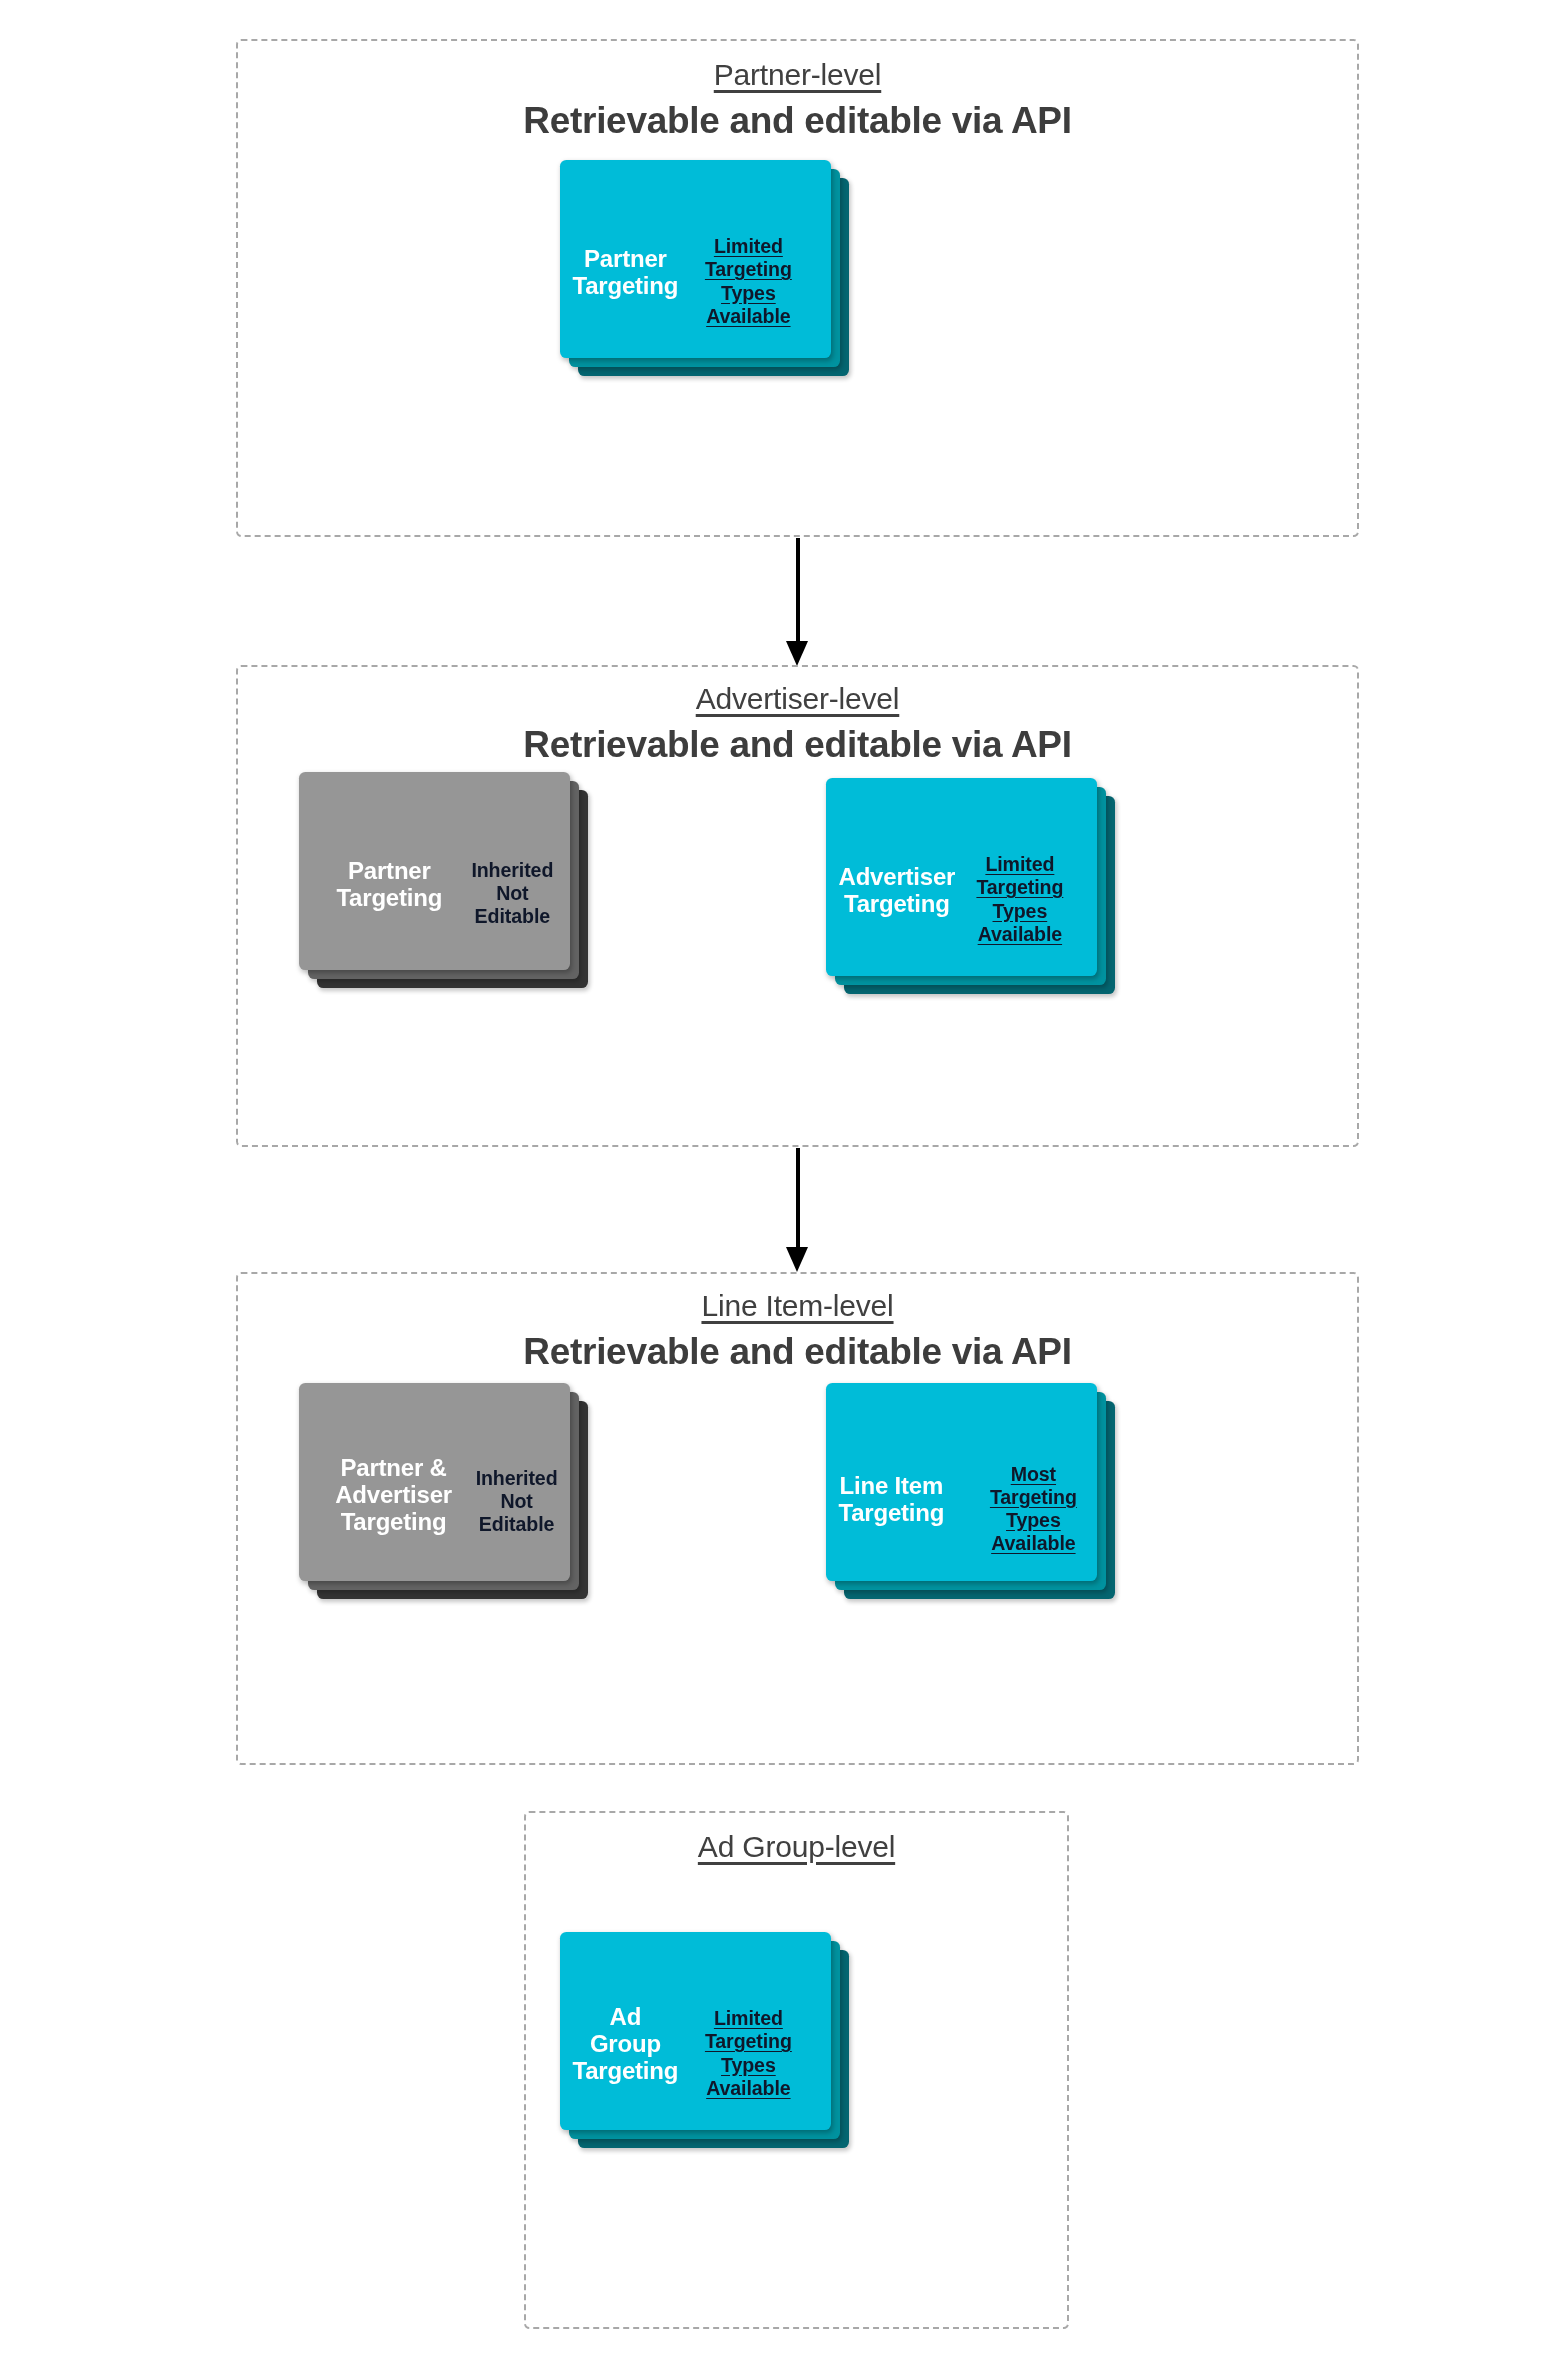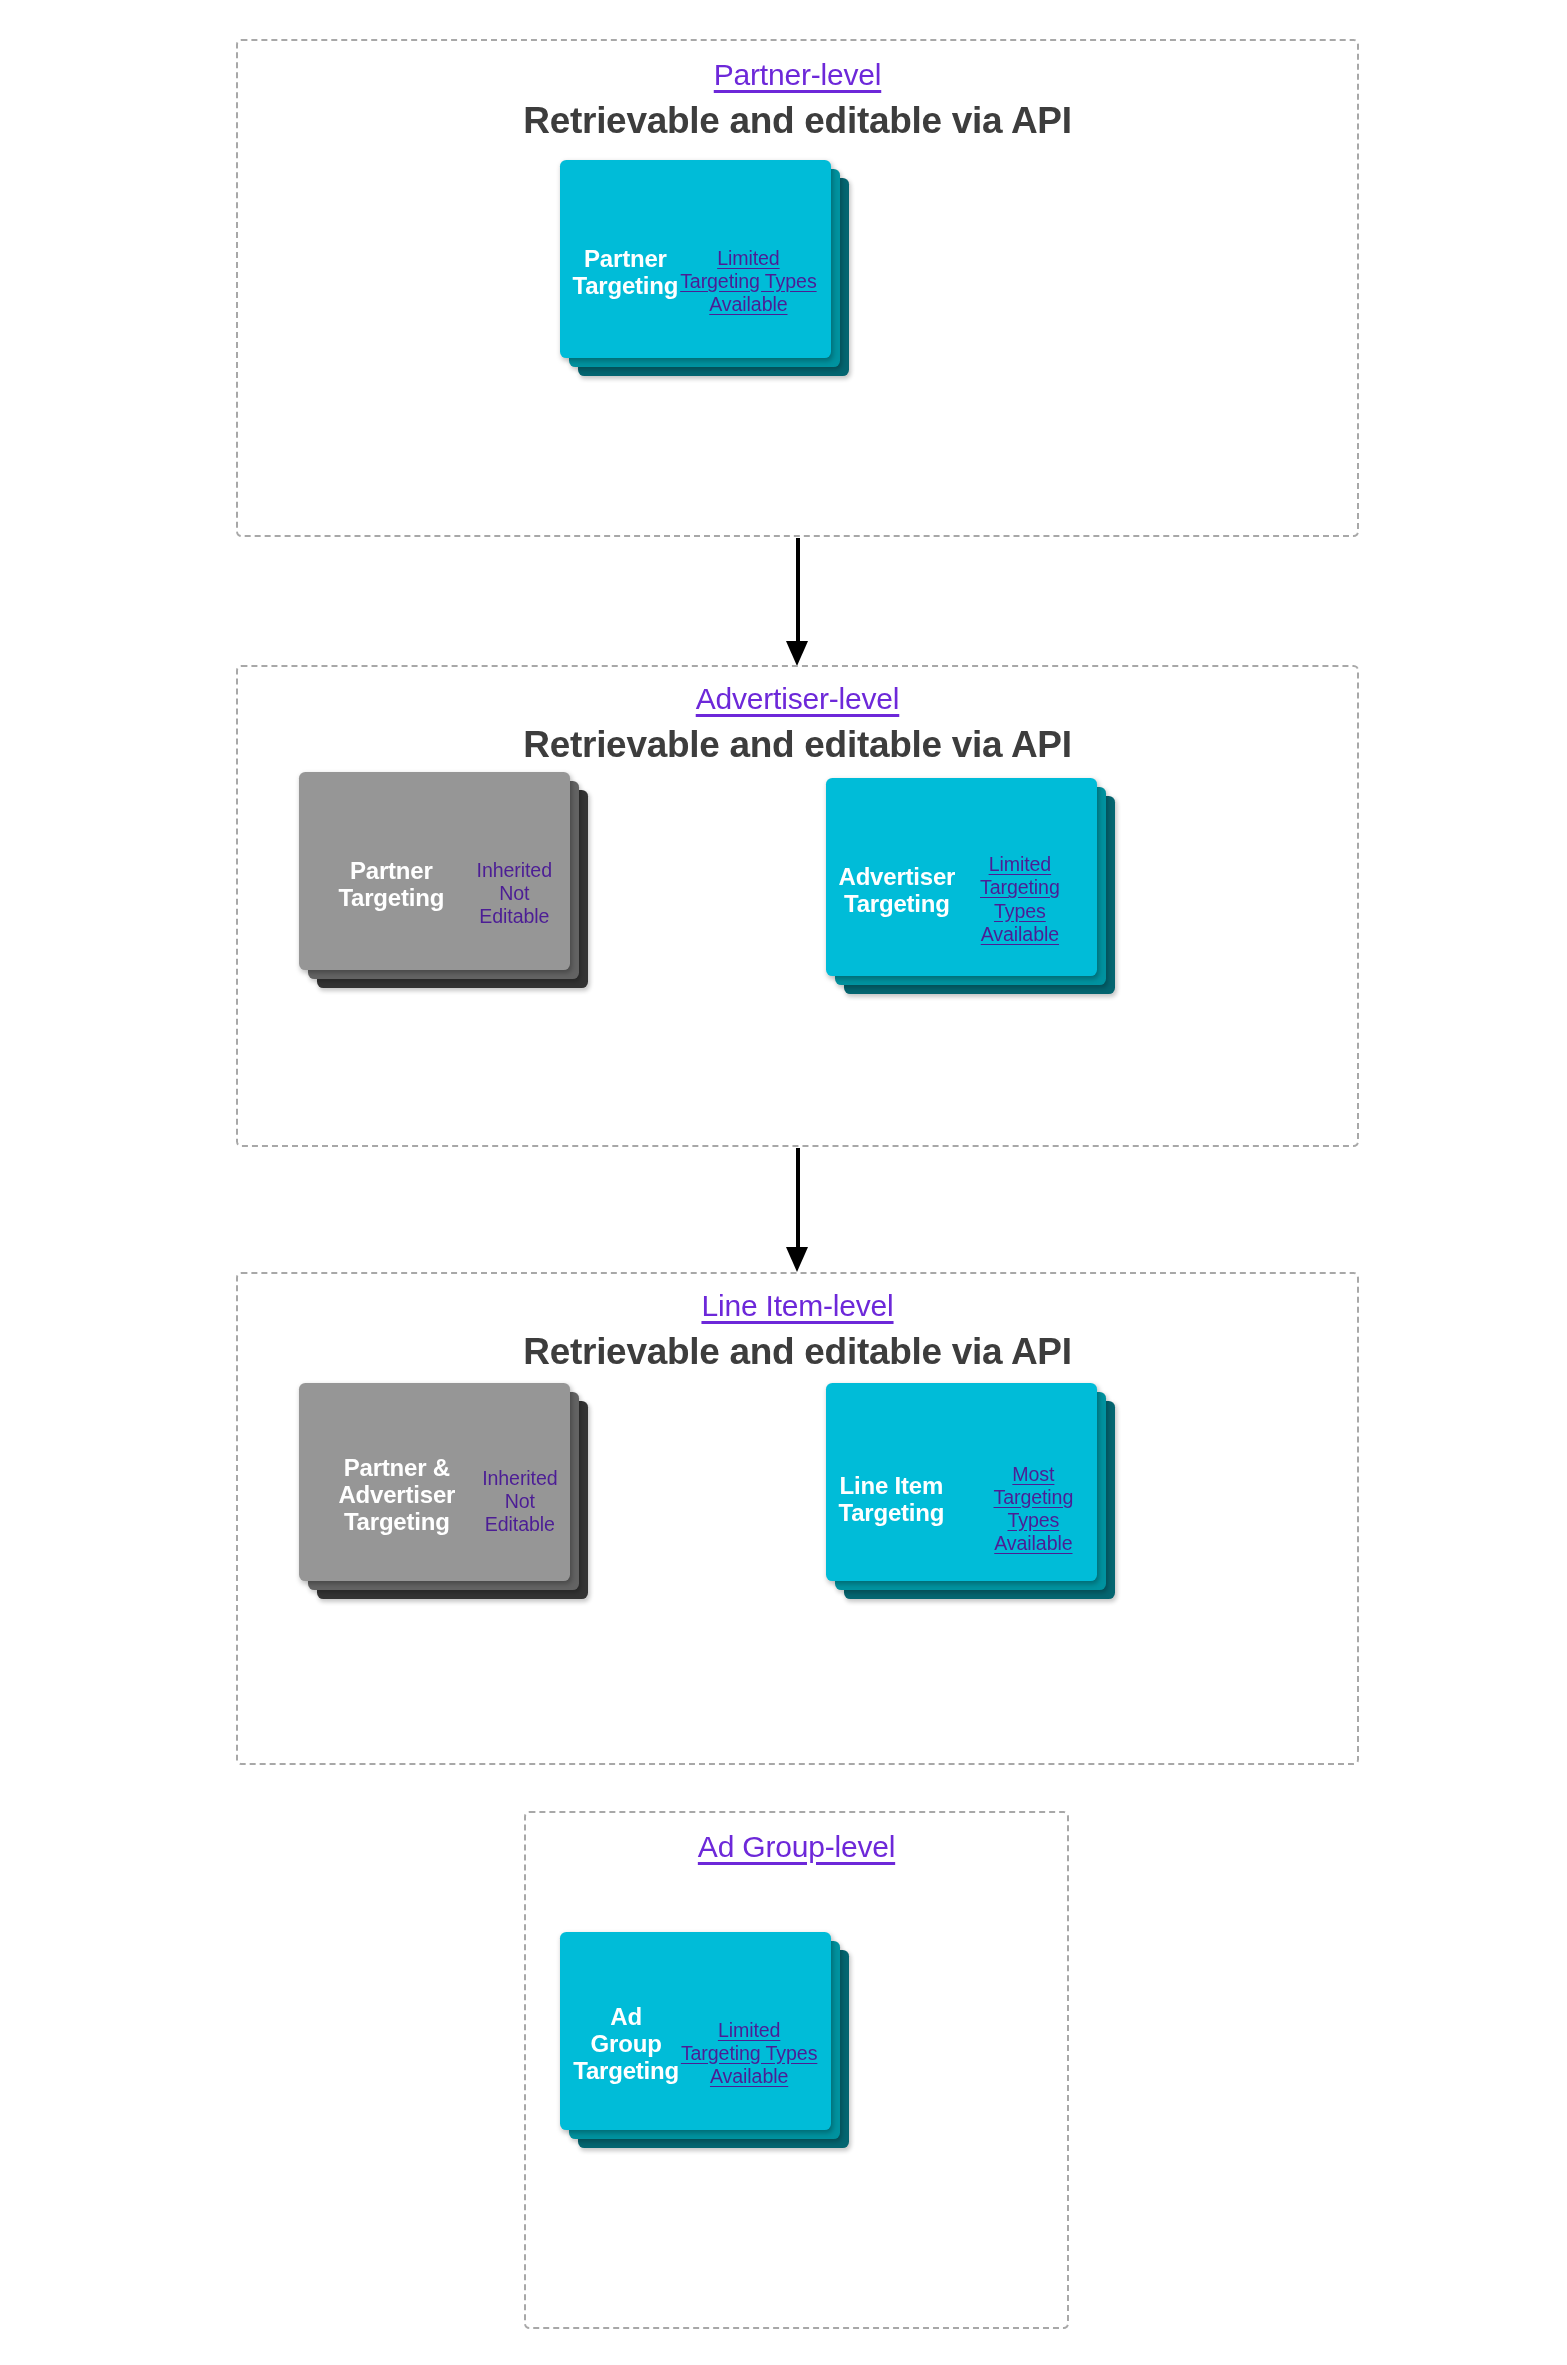--- a/index.html
+++ b/index.html
@@ -37,21 +37,21 @@
     text-align: center;
     color: #3d3d3d;
   }
   .panel-title {
     display: inline-block;
     font-size: 30px;
     font-weight: 400;
     line-height: 1.22;
     text-decoration: underline;
     text-underline-offset: 4.5px;
-    color: #6d28d9;
+    color: #404040;
     letter-spacing: -0.2px;
   }
   .panel-subtitle {
     display: block;
     font-size: 37px;
     font-weight: 700;
     line-height: 1.2;
     margin-top: 5.4px;
     color: #3d3d3d;
     letter-spacing: -0.3px;
@@ -110,23 +110,23 @@
 
   .card-title {
     color: #ffffff;
     font-size: 24px;
     font-weight: 700;
     line-height: 1.12;
     text-align: center;
     letter-spacing: -0.2px;
   }
   .card-note {
-    color: #4c1d95;
+    color: #0f172a;
     font-size: 19.6px;
-    font-weight: 400;
+    font-weight: 700;
     line-height: 1.18;
     text-align: center;
     margin-top: 18px;
     letter-spacing: -0.1px;
   }
   .card-note.underlined {
     text-decoration: underline;
     text-underline-offset: 2.7px;
   }
 

